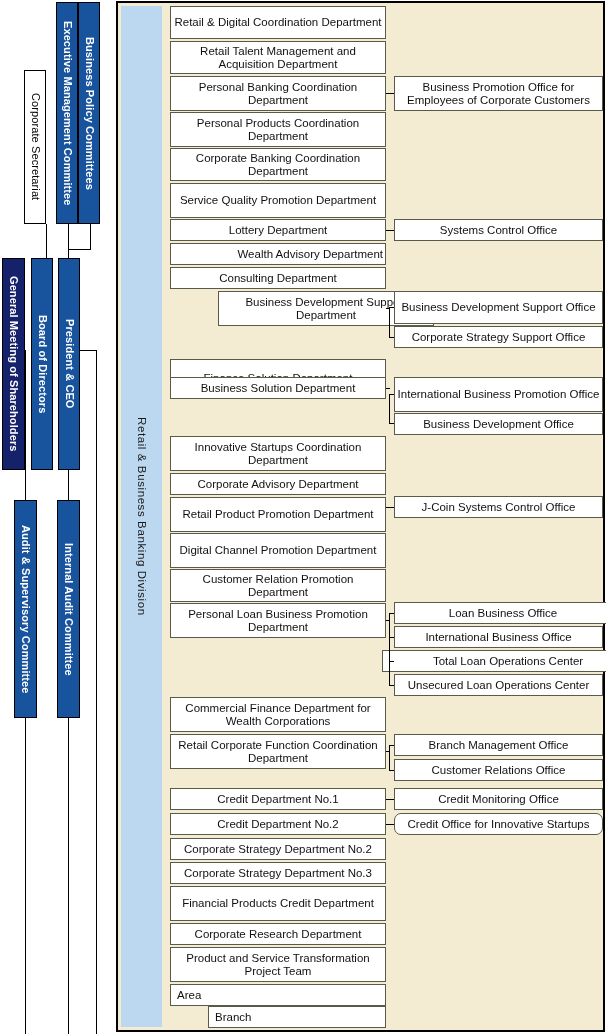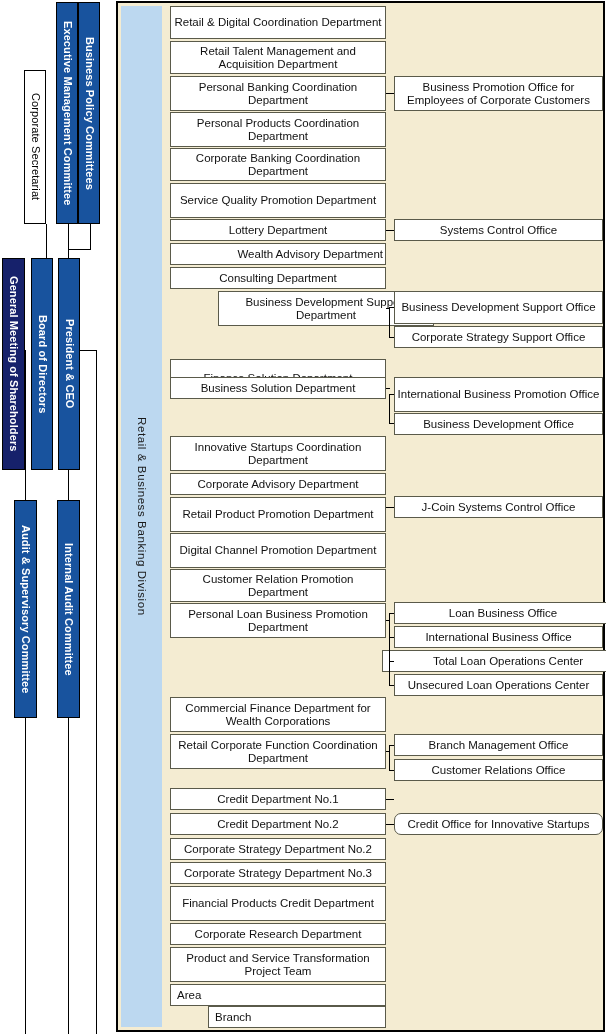--- a/index.html
+++ b/index.html
@@ -272,20 +272,23 @@
       </div>
     <div class="node" style="left:276px;top:671px;width:209px;height:22px;">
         <span>Unsecured Loan Operations Center</span>
       </div>
     <div class="node" style="left:276px;top:731px;width:209px;height:22px;">
         <span>Branch Management Office</span>
       </div>
     <div class="node" style="left:276px;top:756px;width:209px;height:22px;">
         <span>Customer Relations Office</span>
       </div>
+    <div class="node" style="left:276px;top:785px;width:209px;height:22px;">
+        <span>Credit Monitoring Office</span>
+      </div>
     <div class="node" style="left:276px;top:810px;width:209px;height:22px;border-radius:7px;">
         <span>Credit Office for Innovative Startups</span>
       </div>
 
     <div class="brk">
       <div class="arm" style="left:268px;top:90px;width:8px;"></div>
     </div>
 
     <div class="brk">
       <div class="arm" style="left:268px;top:227px;width:8px;"></div>

